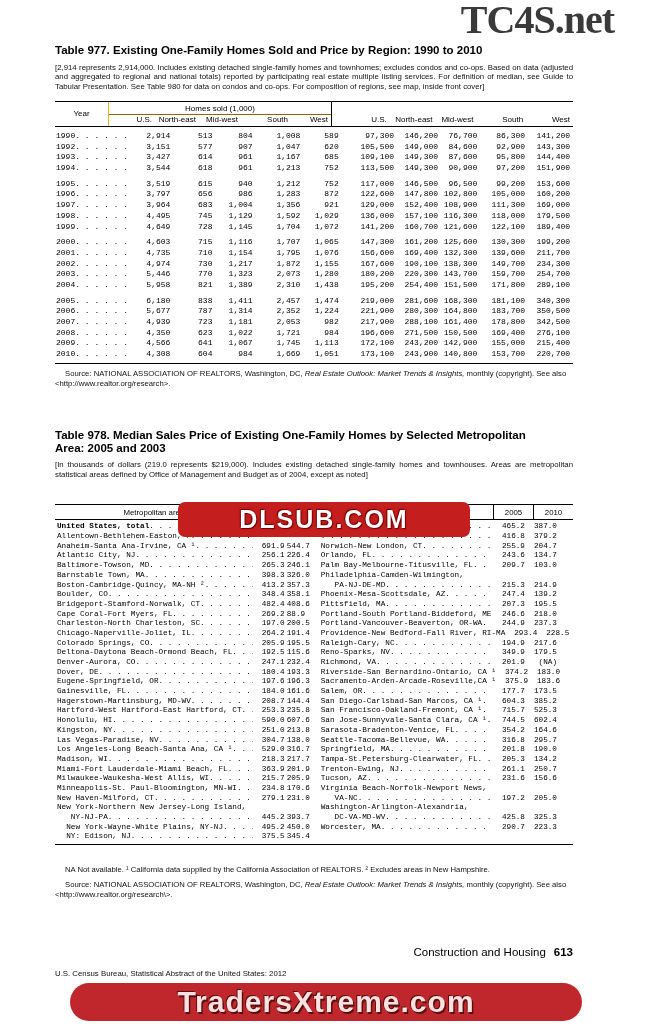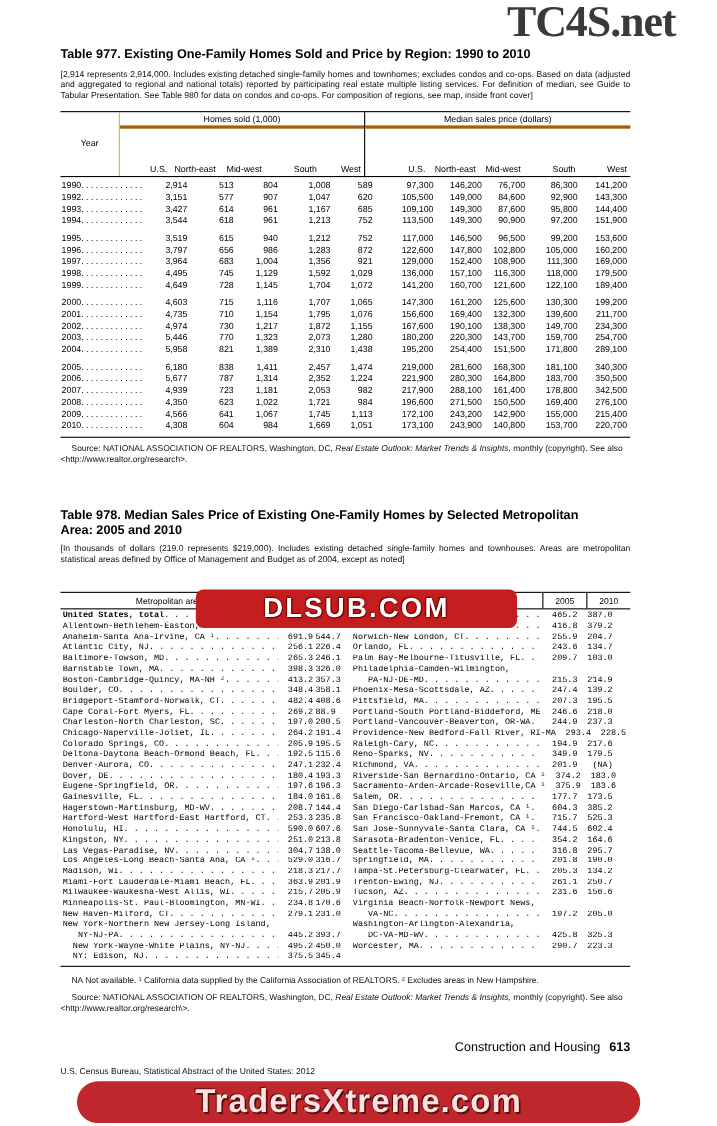--- a/index.html
+++ b/index.html
@@ -28,38 +28,38 @@
     background:#bf272c; border-radius:19px;
     display:flex; align-items:center; justify-content:center;
     font-size:30px; font-weight:800; color:#ffe0e0; letter-spacing:1px;
     text-shadow:1.5px 1.5px 0 #55100f, -1px -1px 0 #55100f;
   }
 
   
   .t-title { font-size:11.5px; font-weight:700; margin-bottom:5px; line-height:1.2; }
   .t-note  { font-size:7.8px; line-height:1.24; text-align:justify; margin-bottom:9px; color:#111; }
   .t-source, .t-foot { font-size:7.7px; line-height:1.28; margin-top:5px; text-indent:10px; color:#111; }
-  .t-foot { margin-top:8px; }
+  .t-foot { margin-top:20px; }
   i { font-style:italic; }
 
   
   .t977-table { border-top:1.5px solid #000; border-bottom:1.2px solid #000; }
   .t977-head { display:flex; border-bottom:1px solid #000; font-size:8px; }
   .hy { width:78px; display:flex; align-items:center; justify-content:center; border-right:1px solid #eab308; }
   .hgroup { display:flex; flex-direction:column; }
   .hg1 { width:222px; }
   .hg2 { width:242px; border-left:1px solid #000; }
-  .hg-title { text-align:center; padding:2px 0 1px 0; border-bottom:3px solid #a16207; }
-  .hsub { display:flex; align-items:flex-end; flex:1;margin-top:32px; }
+  .hg-title { text-align:center; padding:2px 0 1px 0; border-bottom:1px solid #a16207; }
+  .hsub { display:flex; align-items:flex-end; flex:1; }
   .hsub span { display:block; text-align:right; padding:1px 3px 2px 0; line-height:1.05; }
   .s0{width:46px}.s1{width:44px}.s2{width:42px}.s3{width:50px}.s4{width:40px}
   .s5{width:58px}.s6{width:46px}.s7{width:41px}.s8{width:50px}.s9{width:47px}
 
   .t977-body { padding:3px 0 4px 0; }
-  .t977-row { display:flex; height:10.7px; align-items:flex-start; font-size:8px; }
+  .t977-row { display:flex; height:10.7px; align-items:center; font-size:8px;font-family:Liberation Mono, monospace; }
   .t977-row[data-gap] { height:5px; }
   .t977-row[data-gap] * { visibility:hidden; }
   .ycell { width:78px; display:flex; overflow:hidden; padding-left:1px; }
   .dots { flex:1; overflow:hidden; white-space:nowrap; }
   .dots::after { content:". . . . . . . . . . . . . . . . . . . . . . . . . . . . . . . . . . . . ."; }
   .c { text-align:right; padding-right:3px; }
   .c0{width:46px}.c1{width:44px}.c2{width:42px}.c3{width:50px}.c4{width:40px}
   .c5{width:58px}.c6{width:46px}.c7{width:41px}.c8{width:50px}.c9{width:47px}
 
   .t978 { margin-top:40px; }
@@ -118,21 +118,20 @@
           <div class="hg-title">Homes sold (1,000)</div>
           <div class="hsub">
             <span class="s0">U.S.</span>
             <span class="s1">North-east</span>
             <span class="s2">Mid-west</span>
             <span class="s3">South</span>
             <span class="s4">West</span>
           </div>
         </div>
         <div class="hgroup hg2">
-          <div class="hg-title">Median sales price (dollars)</div>
           <div class="hsub">
             <span class="s5">U.S.</span>
             <span class="s6">North-east</span>
             <span class="s7">Mid-west</span>
             <span class="s8">South</span>
             <span class="s9">West</span>
           </div>
         </div>
       </div>
 
@@ -505,21 +504,21 @@
             <div class="c c8">153,700</div>
             <div class="c c9">220,700</div>
           </div>
       </div>
     </div>
 
     <p class="t-source"><span>Source: NATIONAL ASSOCIATION OF REALTORS, Washington, DC, </span><i>Real Estate Outlook: Market Trends &amp; Insights,</i><span> monthly (copyright). See also &lt;http://www.realtor.org/research&gt;.</span></p>
   </section>
 
   <section class="t978">
-    <h1 class="t-title">Table 978. Median Sales Price of Existing One-Family Homes by Selected Metropolitan Area: 2005 and 2010</h1>
+    <h1 class="t-title">Table 978. Median Sales Price of Existing One-Family Homes by Selected Metropolitan Area: 2005 and 2003</h1>
     <p class="t-note">[In thousands of dollars (219.0 represents $219,000). Includes existing detached single-family homes and townhouses. Areas are metropolitan statistical areas defined by Office of Management and Budget as of 2004, except as noted]</p>
 
     <div class="t978-wrap">
       <div class="wm-dlsub">DLSUB.COM</div>
 
       <div class="t978-table">
         <div class="t978-head">
           <div class="hh hh-l">
             <div class="hh-name">Metropolitan area</div>
             <div class="hh-v">2005</div>

